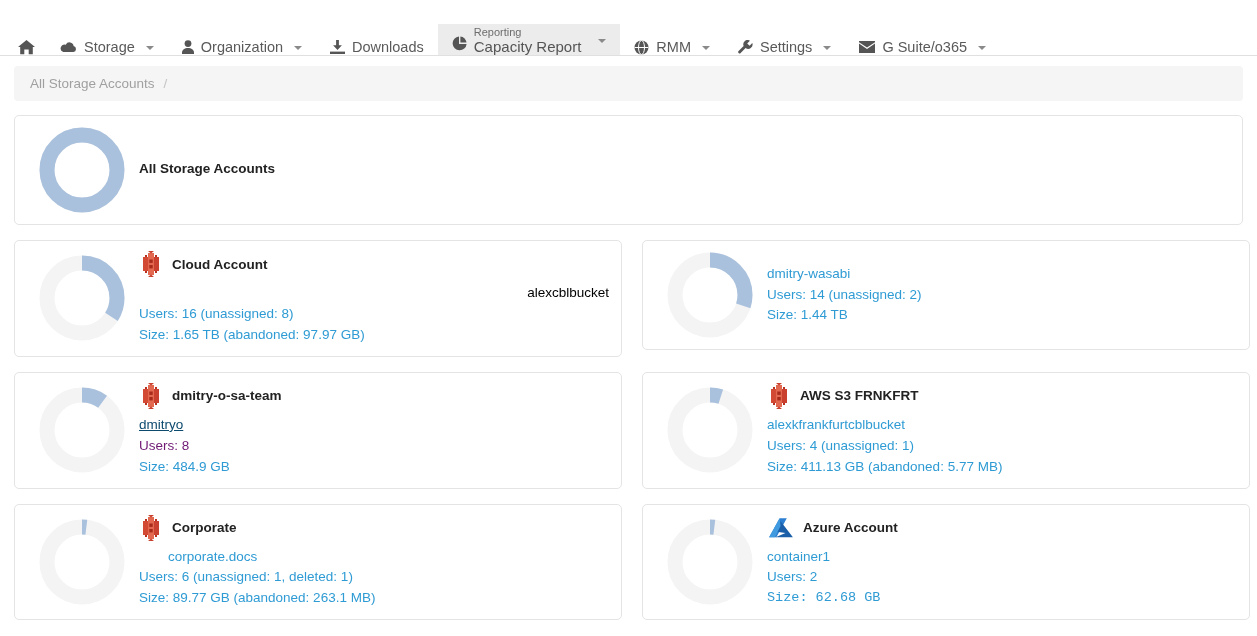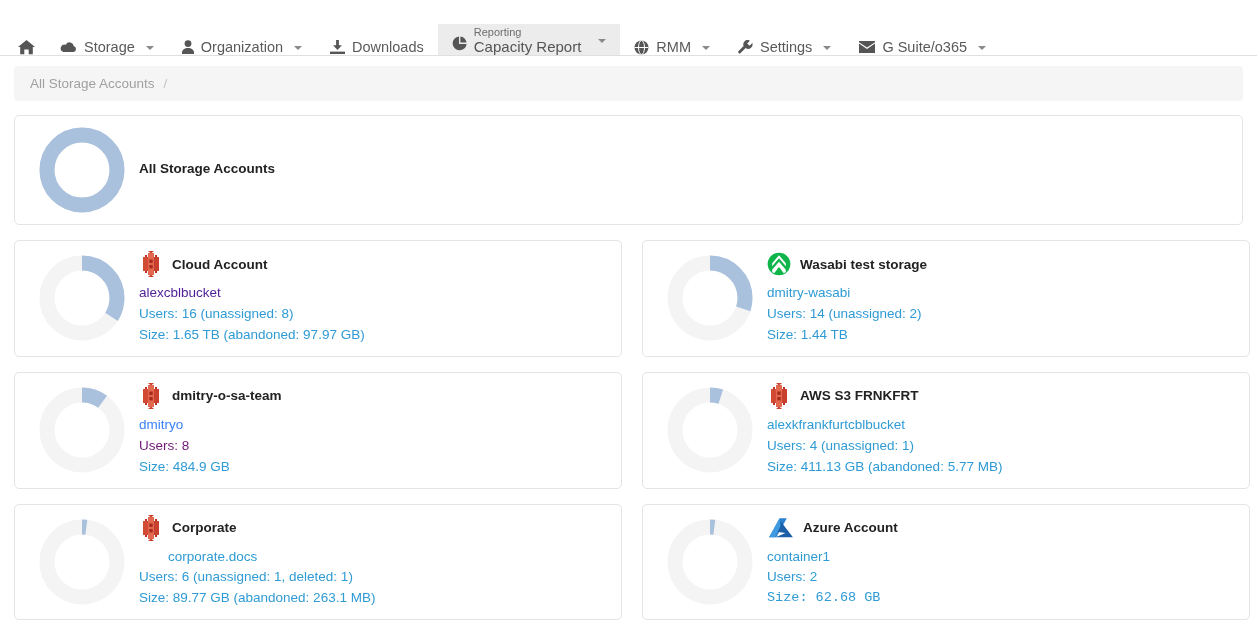--- a/index.html
+++ b/index.html
@@ -266,45 +266,36 @@
               <path fill="#d24a33" d="M4 6h6v14H4z"></path>
                 <path fill="#c9412e" d="M14 6h6v14h-6z"></path>
               <path fill="#e2694f" d="M9 2h6v22H9z"></path>
               <rect x="10.3" y="8.5" width="3.4" height="3.4" fill="#a82a1a"></rect>
               <rect x="10.3" y="14" width="3.4" height="3.4" fill="#a82a1a"></rect>
               <path fill="#c9412e" d="M9 0h6l-3 2.4z"></path>
                 <path fill="#c9412e" d="M9 26h6l-3-2.4z"></path>
             </svg>
             <span class="card-title">Cloud Account</span>
           </div>
-          <div class="meta link" style="color: #4c1d95;">alexcblbucket</div>
+          <div class="meta link" style="color: #000000; text-align: right;">alexcblbucket</div>
           <div class="meta link" style="color: rgb(47, 155, 212);">Users: 16 (unassigned: 8)</div>
           <div class="meta link" style="color: rgb(47, 155, 212);">Size: 1.65 TB (abandoned: 97.97 GB)</div>
         </div>
       </div>
     </div>
 
     <div class="col">
       <div class="card">
         <div class="donut-wrap">
           <svg class="donut" width="86" height="86" viewBox="0 0 86 86">
             <circle cx="43" cy="43" r="35" fill="none" stroke="#f4f4f4" stroke-width="15"></circle>
             <circle class="donut-arc" cx="43" cy="43" r="35" fill="none" stroke="#a9c1dd" stroke-width="15" transform="rotate(-90 43 43)" stroke-dasharray="65.97344572538564 153.93804002589985"></circle>
           </svg>
         </div>
         <div class="card-body">
-          <div class="card-title-row">
-            <svg class="prov-icon" viewBox="0 0 26 26">
-              <circle cx="13" cy="13" r="12.3" fill="#0eb54a"></circle>
-              <path fill="#fff" d="M13 3.4 5.6 12.2v3.3L13 6.7l7.4 8.8v-3.3z"></path>
-              <path fill="#fff" d="M13 10.5 5.6 19.3v2.3l2.2 1.4L13 16.3l5.2 6.7 2.2-1.4v-2.3z"></path>
-              <path fill="#0eb54a" d="M11.6 17.6h2.8v7.2h-2.8z"></path>
-            </svg>
-            <span class="card-title">Wasabi test storage</span>
-          </div>
           <div class="meta link" style="color: rgb(47, 155, 212);">dmitry-wasabi</div>
           <div class="meta link" style="color: rgb(47, 155, 212);">Users: 14 (unassigned: 2)</div>
           <div class="meta link" style="color: rgb(47, 155, 212);">Size: 1.44 TB</div>
         </div>
       </div>
     </div>
   </div>
 
   <div class="row">
     <div class="col">
@@ -323,21 +314,21 @@
               <path fill="#d24a33" d="M4 6h6v14H4z"></path>
                 <path fill="#c9412e" d="M14 6h6v14h-6z"></path>
               <path fill="#e2694f" d="M9 2h6v22H9z"></path>
               <rect x="10.3" y="8.5" width="3.4" height="3.4" fill="#a82a1a"></rect>
               <rect x="10.3" y="14" width="3.4" height="3.4" fill="#a82a1a"></rect>
               <path fill="#c9412e" d="M9 0h6l-3 2.4z"></path>
                 <path fill="#c9412e" d="M9 26h6l-3-2.4z"></path>
             </svg>
             <span class="card-title">dmitry-o-sa-team</span>
           </div>
-          <div class="meta link" style="color: #3b82f6;">dmitryo</div>
+          <div class="meta link" style="color: #0c4a6e; text-decoration: underline;">dmitryo</div>
           <div class="meta link" style="color: #701a75;">Users: 8</div>
           <div class="meta link" style="color: rgb(47, 155, 212);">Size: 484.9 GB</div>
         </div>
       </div>
     </div>
 
     <div class="col">
       <div class="card">
         <div class="donut-wrap">
           <svg class="donut" width="86" height="86" viewBox="0 0 86 86">

